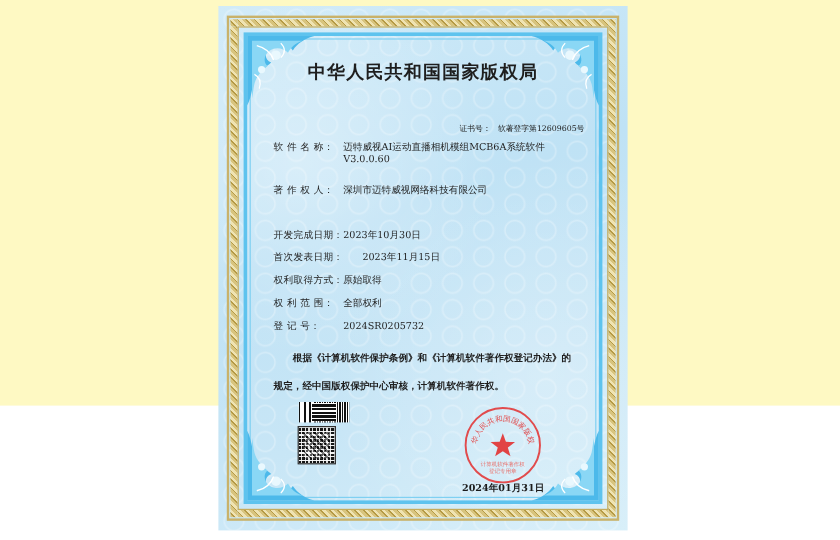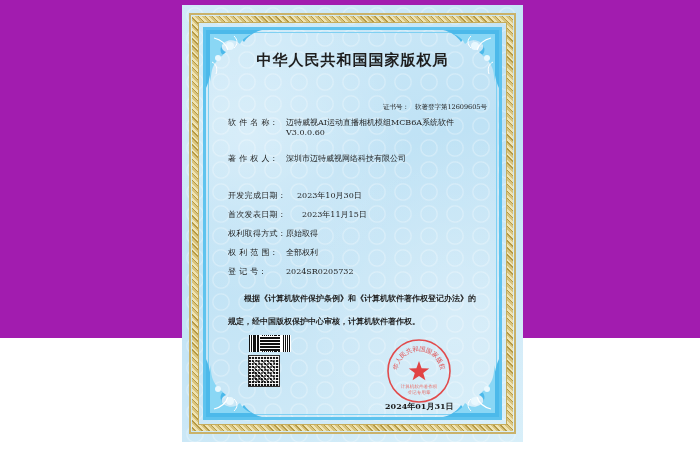--- a/index.html
+++ b/index.html
@@ -8,21 +8,21 @@
       width: 700px;
       height: 450px;
       background: #ffffff;
       overflow: hidden;
       font-family: "DejaVu Serif", "Liberation Serif", serif;
     }
     .page {
       position: relative;
       width: 700px;
       height: 338px;
-      background: #a21caf;
+      background: #fef9c3;
     }
     .certificate {
       position: absolute;
       left: 182px;
       top: 5px;
       width: 341px;
       height: 437px;
       background:
         radial-gradient(circle at 20% 30%, rgba(255,255,255,0.35) 0, rgba(255,255,255,0) 40%),
         radial-gradient(circle at 80% 70%, rgba(255,255,255,0.25) 0, rgba(255,255,255,0) 45%),
@@ -266,21 +266,21 @@
 
       <div class="field" style="top:113px;">
         <span class="label">软 件 名 称：</span>
         <span class="value">迈特威视AI运动直播相机模组MCB6A系统软件
 V3.0.0.60</span>
       </div>
       <div class="field" style="top:149px;">
         <span class="label">著 作 权 人：</span>
         <span class="value">深圳市迈特威视网络科技有限公司</span>
       </div>
-      <div class="field" style="top:186px;gap:11px;">
+      <div class="field" style="top:186px;">
         <span class="label">开发完成日期：</span>
         <span class="value">2023年10月30日</span>
       </div>
       <div class="field" style="top:205px;gap:16px;">
         <span class="label">首次发表日期：</span>
         <span class="value">2023年11月15日</span>
       </div>
       <div class="field" style="top:224px;">
         <span class="label">权利取得方式：</span>
         <span class="value">原始取得</span>

